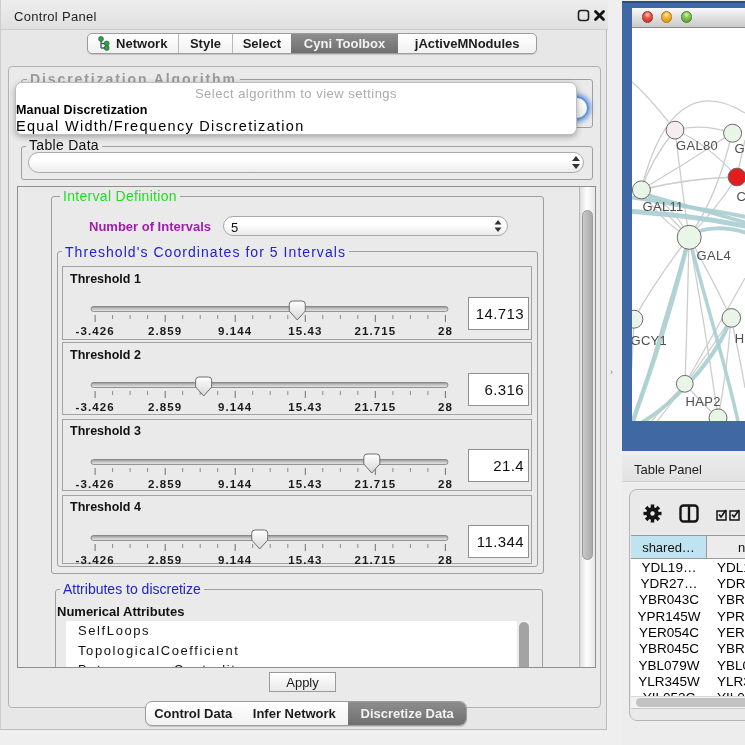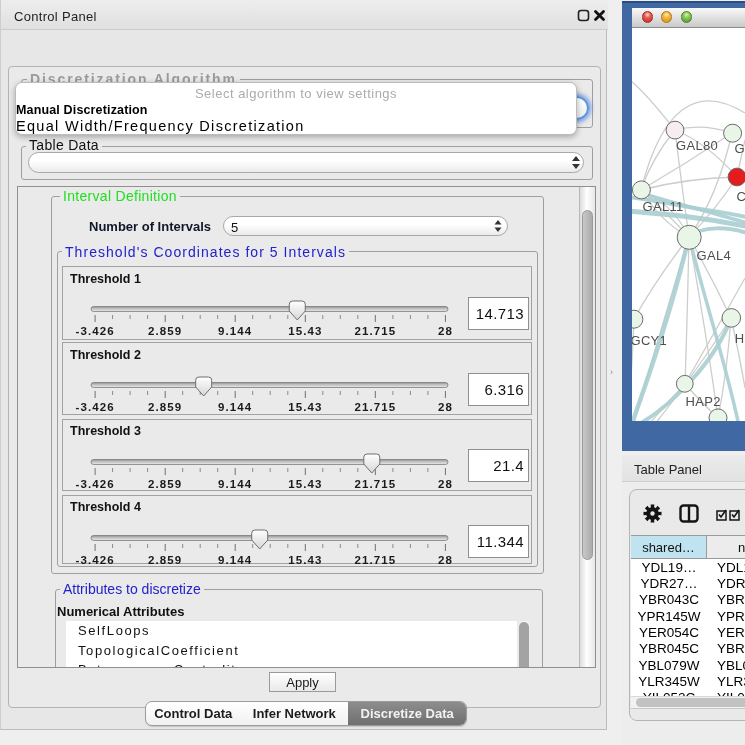--- a/index.html
+++ b/index.html
@@ -8,35 +8,47 @@
 </style></head><body>
 <div class="abs" style="left:0;top:0;width:607px;height:730px;background:#e7e7e7;border-left:1px solid #cdcdcd;border-right:1px solid #bcbcbc;border-bottom:1px solid #bcbcbc;padding-left:20px;">
 <div class="abs" style="left:0;top:0;width:607px;height:30px;background:linear-gradient(#ededed,#e0e0e0);border-bottom:1px solid #cccccc;"></div>
 <div class="abs" style="left:13px;top:8.5px;font-size:13px;letter-spacing:0.3px;color:#1f1f1f;">Control Panel</div>
 <svg class="abs" style="left:576px;top:9px" width="13" height="13">
       <rect x="1.5" y="1.5" width="10" height="10" rx="2.5" fill="none" stroke="#222" stroke-width="1.6"></rect>
     </svg>
 <svg class="abs" style="left:592px;top:9px" width="13" height="13">
       <path d="M2.5 2.5 L10.5 10.5 M10.5 2.5 L2.5 10.5" stroke="#111" stroke-width="2.8" stroke-linecap="round"></path>
     </svg>
+<div class="abs" style="left:85.5px;top:33.0px;width:450.5px;height:20.5px;border:1px solid #9c9c9c;border-radius:5px;background:linear-gradient(#ffffff,#f1f1f1);box-shadow:0 1px 1px rgba(0,0,0,0.15);overflow:hidden;display:flex;">
+      <div style="width:91.5px;height:100%;color:#1c1c1c;border-right:1px solid #b9b9b9;display:flex;align-items:center;justify-content:center;font-size:13px;font-weight:bold;white-space:nowrap;"><svg width="13" height="15" style="margin-right:5px" viewBox="0 0 13 15">
+          <path d="M3 3.5 V12 M3 7.5 H8 M3 12 H8" stroke="#49566b" stroke-width="1.3" fill="none"></path>
+          <circle cx="3" cy="3" r="2.4" fill="#35a04a" stroke="#1c7031" stroke-width="0.8"></circle>
+          <circle cx="8.7" cy="7.5" r="2.4" fill="#35a04a" stroke="#1c7031" stroke-width="0.8"></circle>
+          <circle cx="8.7" cy="12" r="2.4" fill="#35a04a" stroke="#1c7031" stroke-width="0.8"></circle>
+        </svg>Network</div>
+      <div style="width:54.0px;height:100%;color:#1c1c1c;border-right:1px solid #b9b9b9;display:flex;align-items:center;justify-content:center;font-size:13px;font-weight:bold;white-space:nowrap;">Style</div>
+      <div style="width:57.7px;height:100%;color:#1c1c1c;display:flex;align-items:center;justify-content:center;font-size:13px;font-weight:bold;white-space:nowrap;">Select</div>
+      <div style="width:107.7px;height:100%;background:linear-gradient(#8d8d8d,#6f6f6f);color:#f2f2f2;display:flex;align-items:center;justify-content:center;font-size:13px;font-weight:bold;white-space:nowrap;">Cyni Toolbox</div>
+      <div style="width:137.6px;height:100%;color:#1c1c1c;display:flex;align-items:center;justify-content:center;font-size:13px;font-weight:bold;white-space:nowrap;">jActiveMNodules</div>
+    </div>
 <div class="abs" style="left:7px;top:66px;width:593px;height:642px;background:#eaeaea;border:1px solid #b3b3b3;border-radius:4px;"></div>
 <div class="gbox" style="left:20px;top:79px;width:572px;height:49px;"></div>
 <div class="gtitle" style="left:26px;top:72px;color:#9b9b9b;font-weight:bold;font-size:14px;letter-spacing:1.9px;">Discretization Algorithm</div>
 <div class="abs" style="left:27px;top:96px;width:561px;height:24px;border-radius:12px;background:linear-gradient(#ffffff,#ededed);border:2.5px solid #5b96e0;box-shadow:0 0 4px 2px rgba(80,130,220,0.75);"></div>
 <div class="gbox" style="left:20px;top:146px;width:572px;height:34px;border-radius:3px;"></div>
 <div class="gtitle" style="left:25px;top:137.5px;color:#111;">Table Data</div>
 <div class="abs" style="left:27px;top:152px;width:556px;height:21px;border-radius:11px;background:linear-gradient(#ffffff 40%,#ebebeb);border:1px solid #a9a9a9;"></div>
 <svg class="abs" style="left:569px;top:155px" width="12" height="15">
       <path d="M6 1 L10 6 L2 6 Z" fill="#333"></path>
       <path d="M6 14 L10 9 L2 9 Z" fill="#333"></path>
     </svg>
 <div class="abs" style="left:16px;top:186px;width:579px;height:482px;border:1px solid #8f8f8f;background:#eaeaea;overflow:hidden;">
 <div class="gbox" style="left:33px;top:8.5px;width:493px;height:378px;"></div>
 <div class="gtitle" style="left:42px;top:1.5px;color:#1fe01f;">Interval Definition</div>
-<div class="abs" style="left:71px;top:32px;font-size:13px;font-weight:bold;color:#0f172a;">Number of Intervals</div>
+<div class="abs" style="left:71px;top:32px;font-size:13px;font-weight:bold;color:#a21caf;">Number of Intervals</div>
 <div class="abs" style="left:205px;top:29px;width:285px;height:20px;border-radius:10px;background:linear-gradient(#ffffff 40%,#ebebeb);border:1px solid #a9a9a9;"></div>
 <div class="abs" style="left:213px;top:32.5px;font-size:13px;color:#111;">5</div>
 <svg class="abs" style="left:474px;top:32px" width="12" height="14">
         <path d="M6 1 L9.5 5.5 L2.5 5.5 Z" fill="#333"></path>
         <path d="M6 13 L9.5 8.5 L2.5 8.5 Z" fill="#333"></path>
       </svg>
 <div class="gbox" style="left:39px;top:64px;width:481px;height:316px;"></div>
 <div class="gtitle" style="left:44px;top:57.5px;color:#2222cc;letter-spacing:1.05px;">Threshold's Coordinates for 5 Intervals</div>
 <div class="abs" style="left:44.0px;top:79.0px;width:470px;height:73.5px;border:1px solid #a2a2a2;background:#eaeaea;">
 <div class="abs" style="left:7px;top:4.5px;font-size:12.5px;font-weight:bold;color:#111;">Threshold 1</div>

